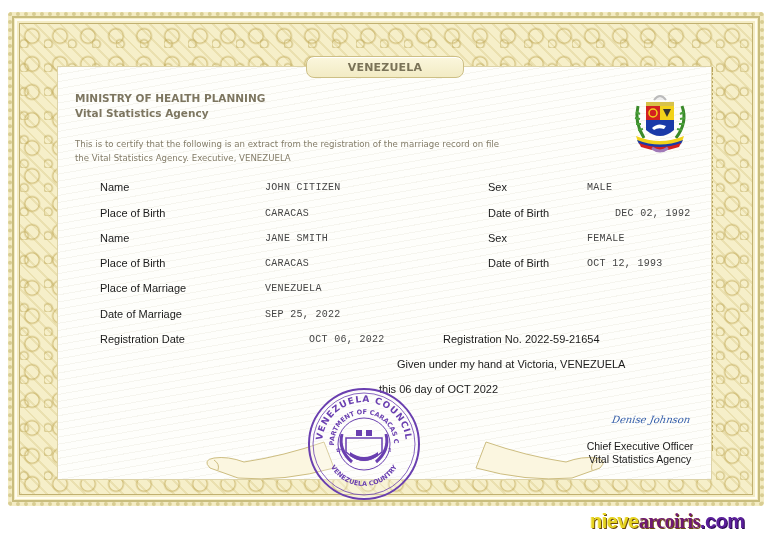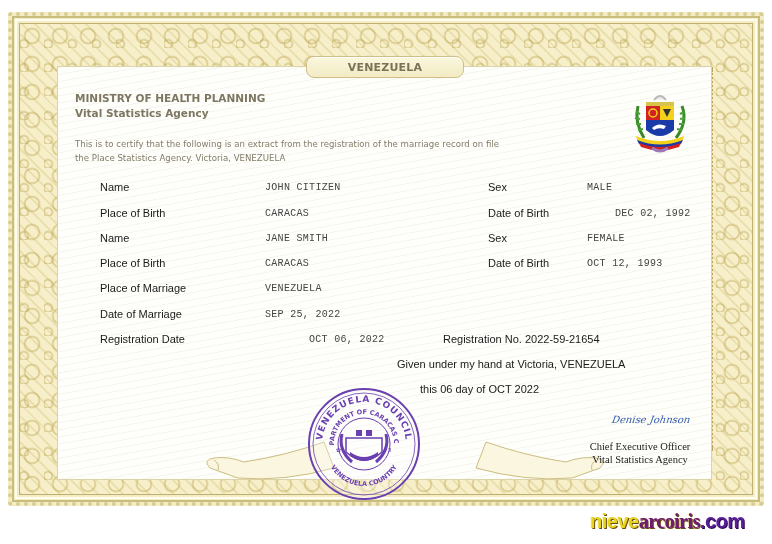--- a/index.html
+++ b/index.html
@@ -94,21 +94,21 @@
     }
 
     
     .signature {
       position: absolute; left: 612px; top: 414px;
       font-family: "DejaVu Serif", serif; font-style: italic; font-size: 10px;
       color: #2f5aa8; transform: skewX(-10deg);
     }
     .sig-title {
       position: absolute; left: 580px; top: 440px; width: 120px; text-align: center;
-      font-family: Liberation Serif, serif; font-size: 10.5px; color: #1a1a1a; line-height: 13px;
+      font-family: Liberation Sans, sans-serif; font-size: 10.5px; color: #1a1a1a; line-height: 13px;
     }
 
     
     .ribbon { position: absolute; left: 200px; top: 440px; width: 410px; height: 50px; }
 
     
     .stamp { position: absolute; left: 306px; top: 386px; width: 116px; height: 116px; }
 
     
     .watermark {
@@ -135,21 +135,21 @@
 
 <div class="tab">VENEZUELA</div>
 
 <div class="ministry">
   <div>MINISTRY OF HEALTH PLANNING</div>
   <div>Vital Statistics Agency</div>
 </div>
 
 <div class="intro">
   <div>This is to certify that the following is an extract from the registration of the marriage record on file</div>
-  <div>the Place Statistics Agency. Victoria, VENEZUELA</div>
+  <div>the Vital Statistics Agency. Executive, VENEZUELA</div>
 </div>
 
 <svg class="coat" viewBox="0 0 60 66">
   <path d="M8 14 Q4 30 14 46" stroke="#3a8a2a" stroke-width="3" fill="none"></path>
   <path d="M52 14 Q58 30 46 46" stroke="#3a8a2a" stroke-width="3" fill="none"></path>
   <path d="M6 20 l4 2 M5 26 l5 1 M6 32 l5 0 M8 38 l5 -1" stroke="#4aa03a" stroke-width="2"></path>
   <path d="M54 20 l-4 2 M55 26 l-5 1 M54 32 l-5 0 M52 38 l-5 -1" stroke="#4aa03a" stroke-width="2"></path>
   <path d="M24 8 q6 -8 12 0" stroke="#bbb" stroke-width="2" fill="#eee"></path>
   <rect x="16" y="10" width="28" height="4" fill="#d7c24a"></rect>
   <rect x="16" y="14" width="14" height="14" fill="#d32020"></rect>
@@ -188,21 +188,21 @@
 <div class="field-value" style="left:265px; top:283px;">VENEZUELA</div>
 
 <div class="field-label" style="left:100px; top:308px;">Date of Marriage</div>
 <div class="field-value" style="left:265px; top:309px;">SEP 25, 2022</div>
 
 <div class="field-label" style="left:100px; top:333px;">Registration Date</div>
 <div class="field-value" style="left:265px; top:334px;margin-left:44px;">OCT 06, 2022</div>
 
 <div class="plain" style="left:443px; top:333px;">Registration No. 2022-59-21654</div>
 <div class="plain" style="left:397px; top:358px;">Given under my hand at Victoria, VENEZUELA</div>
-<div class="plain" style="left:420px; top:383px;">this 06 day of OCT 2022</div>
+<div class="plain" style="left:379px; top:383px;">this 06 day of OCT 2022</div>
 
 <svg class="ribbon" viewBox="0 0 410 50">
   <path d="M10 28 q-8 -8 4 -10 q14 -2 30 4 q40 -6 80 -20 l10 26 q-50 14 -96 10 z" fill="#fbf6e0" stroke="#cdbd80" stroke-width="1"></path>
   <path d="M400 28 q8 -8 -4 -10 q-14 -2 -30 4 q-40 -6 -80 -20 l-10 26 q50 14 96 10 z" fill="#fbf6e0" stroke="#cdbd80" stroke-width="1"></path>
   <path d="M14 20 q6 4 4 10" stroke="#cdbd80" fill="none"></path>
   <path d="M396 20 q-6 4 -4 10" stroke="#cdbd80" fill="none"></path>
 </svg>
 
 <svg class="stamp" viewBox="0 0 116 116">
   <defs>

